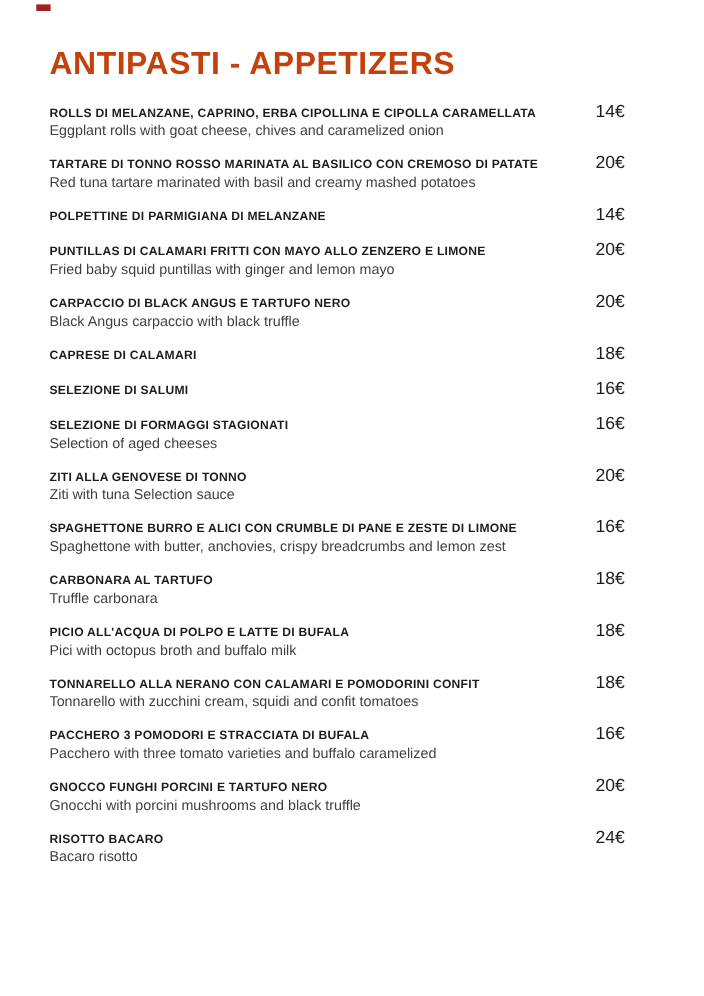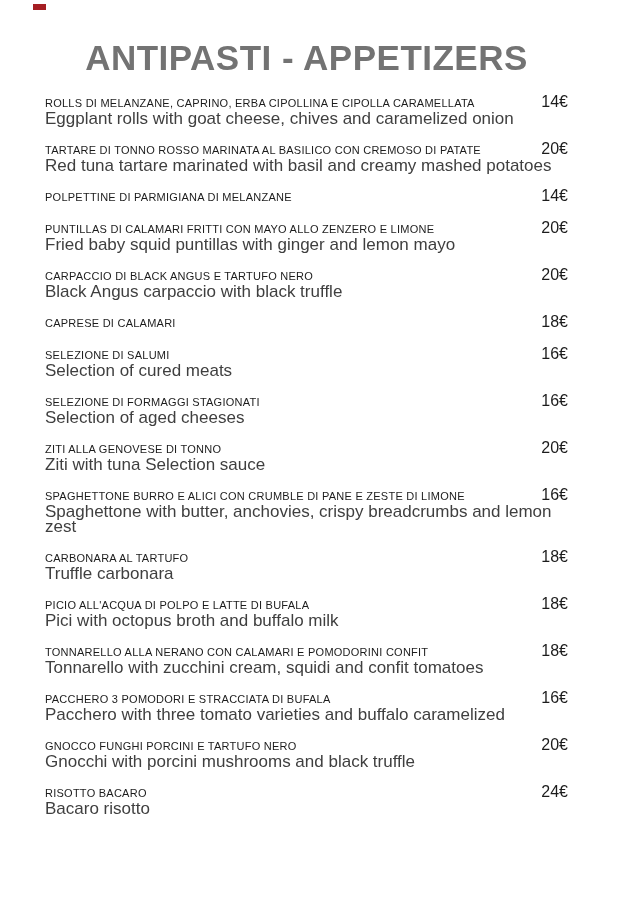--- a/index.html
+++ b/index.html
@@ -13,54 +13,53 @@
   .corner-mark {
     position: absolute; left: 33px; top: 4px;
     width: 13px; height: 6px;
     background: #a51e23;
   }
   .content {
     position: absolute; top: 0; left: 45px;
     width: 523px;
   }
   .menu-title {
-    font-size: 35px;
+    font-size: 29px;
     line-height: 32px;
     font-weight: 700;
     letter-spacing: 0.5px;
-    color: #737373;
+    color: #c2410c;
     white-space: nowrap;
-    text-align: center;
   }
   .menu-title.first { margin-top: 42px; margin-bottom: 20px; }
   .menu-title.second { margin-top: 28px; margin-bottom: 16px; }
   .menu-item { margin-bottom: 15px; }
   .item-top {
     display: flex;
     justify-content: space-between;
     align-items: baseline;
     line-height: 15px;
   }
   .item-name {
     font-size: 11px;
-    font-weight: 400;
+    font-weight: 700;
     letter-spacing: 0.25px;
     color: #1c1c1c;
     text-transform: uppercase;
     padding-right: 12px;
   }
   .item-price {
     font-size: 16px;
     font-weight: 400;
     color: #1c1c1c;
     white-space: nowrap;
     flex-shrink: 0;
   }
   .item-desc {
-    font-size: 17px;
+    font-size: 13px;
     line-height: 15px;
     color: #3f3f3f;
   }
 </style>
 </head>
 <body>
 
 <div class="page">
   <div class="corner-mark"></div>
   <div class="content">
@@ -112,21 +111,20 @@
       <span class="item-name">CAPRESE DI CALAMARI</span>
       <span class="item-price">18€</span>
     </div>
   </div>
 
   <div class="menu-item">
     <div class="item-top">
       <span class="item-name">SELEZIONE DI SALUMI</span>
       <span class="item-price">16€</span>
     </div>
-    <div class="item-desc">Selection of cured meats</div>
   </div>
 
   <div class="menu-item">
     <div class="item-top">
       <span class="item-name">SELEZIONE DI FORMAGGI STAGIONATI</span>
       <span class="item-price">16€</span>
     </div>
     <div class="item-desc">Selection of aged cheeses</div>
   </div>
 </div>

